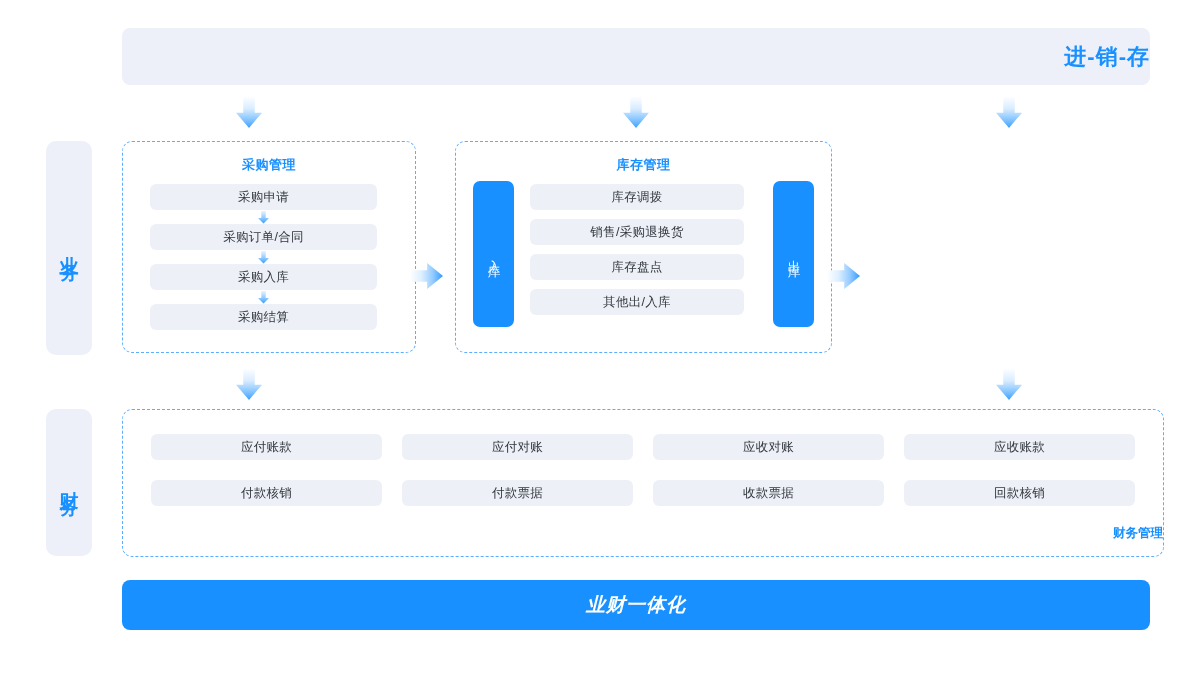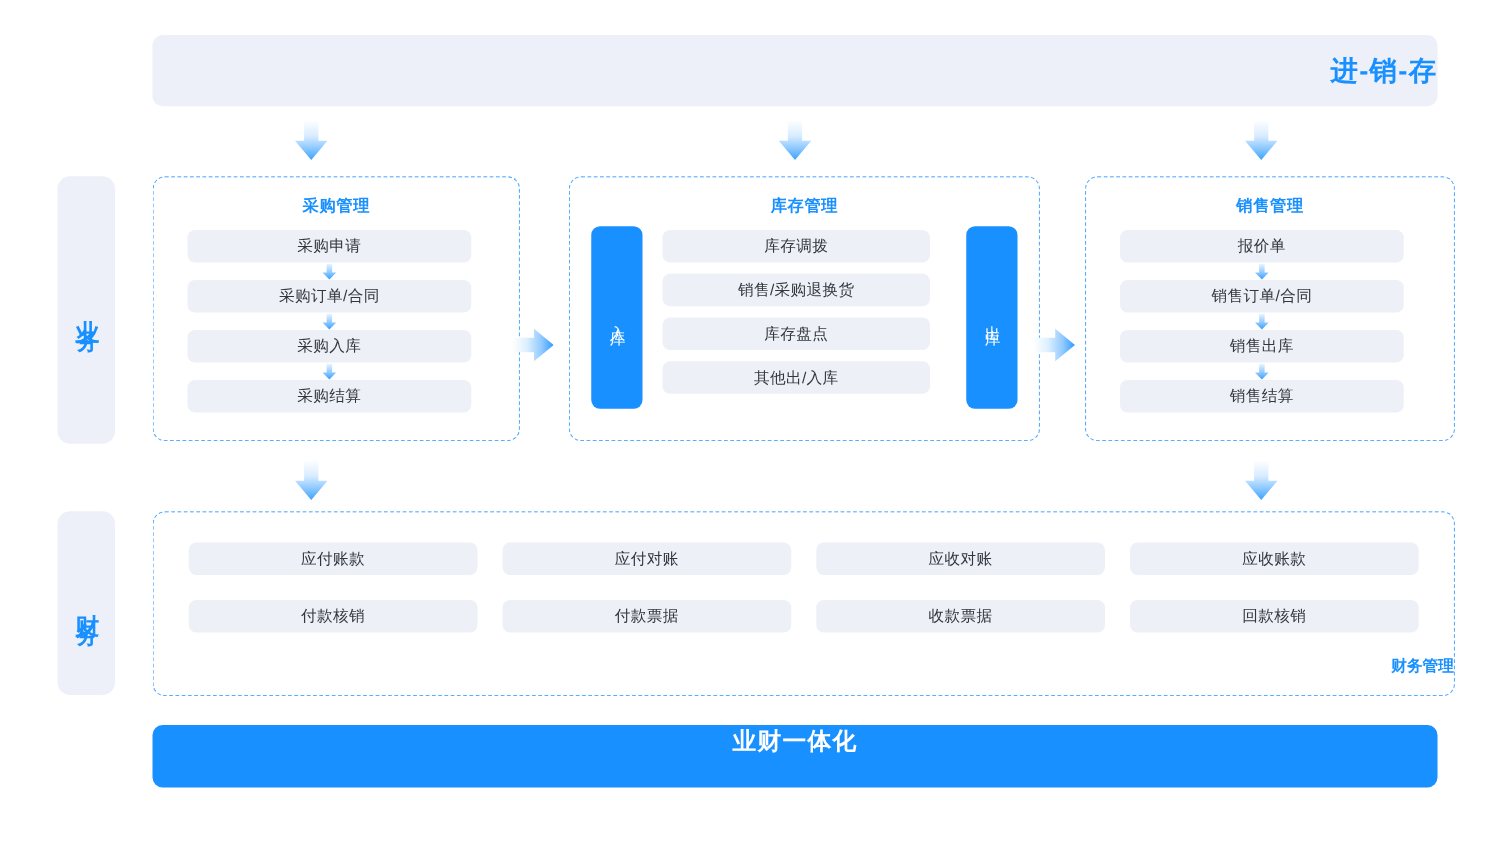--- a/index.html
+++ b/index.html
@@ -117,21 +117,21 @@
   .ad-3{left:996px;top:96px;}
   .ad-4{left:236px;top:368px;}
   .ad-5{left:996px;top:368px;}
   .ar-1{left:410px;top:263px;}
   .ar-2{left:827px;top:263px;}
 
   
   .footer{
     position:absolute;left:122px;top:580px;width:1028px;height:50px;
     background:#1890ff;border-radius:8px;
-    display:flex;align-items:flex-start;justify-content:center;
+    display:flex;align-items:center;justify-content:center;font-style:italic;
   }
   .footer-text{
     color:#ffffff;font-size:19px;font-weight:bold;letter-spacing:1px;
   }
 </style>
 </head>
 <body>
 
 <div class="page">
 
@@ -179,38 +179,20 @@
     <div class="inv-list">
       <div class="chip">库存调拨</div>
       <div class="chip">销售/采购退换货</div>
       <div class="chip">库存盘点</div>
       <div class="chip">其他出/入库</div>
     </div>
   </div>
 
   <div class="arrow-right ar-2"></div>
 
-  <div class="panel panel-sales">
-    <div class="panel-title">销售管理</div>
-    <div class="flowcol">
-      <div class="chip">报价单</div>
-      <div class="flow-arrow">
-          <div class="arrow-sm"></div>
-        </div>
-      <div class="chip">销售订单/合同</div>
-      <div class="flow-arrow">
-          <div class="arrow-sm"></div>
-        </div>
-      <div class="chip">销售出库</div>
-      <div class="flow-arrow">
-          <div class="arrow-sm"></div>
-        </div>
-      <div class="chip">销售结算</div>
-    </div>
-  </div>
 
   <div class="arrow-down ad-4"></div>
   <div class="arrow-down ad-5"></div>
 
   <div class="rail rail-fin">
     <div class="rail-text">财务</div>
   </div>
 
   <div class="panel panel-finance">
     <div class="fin-grid">

